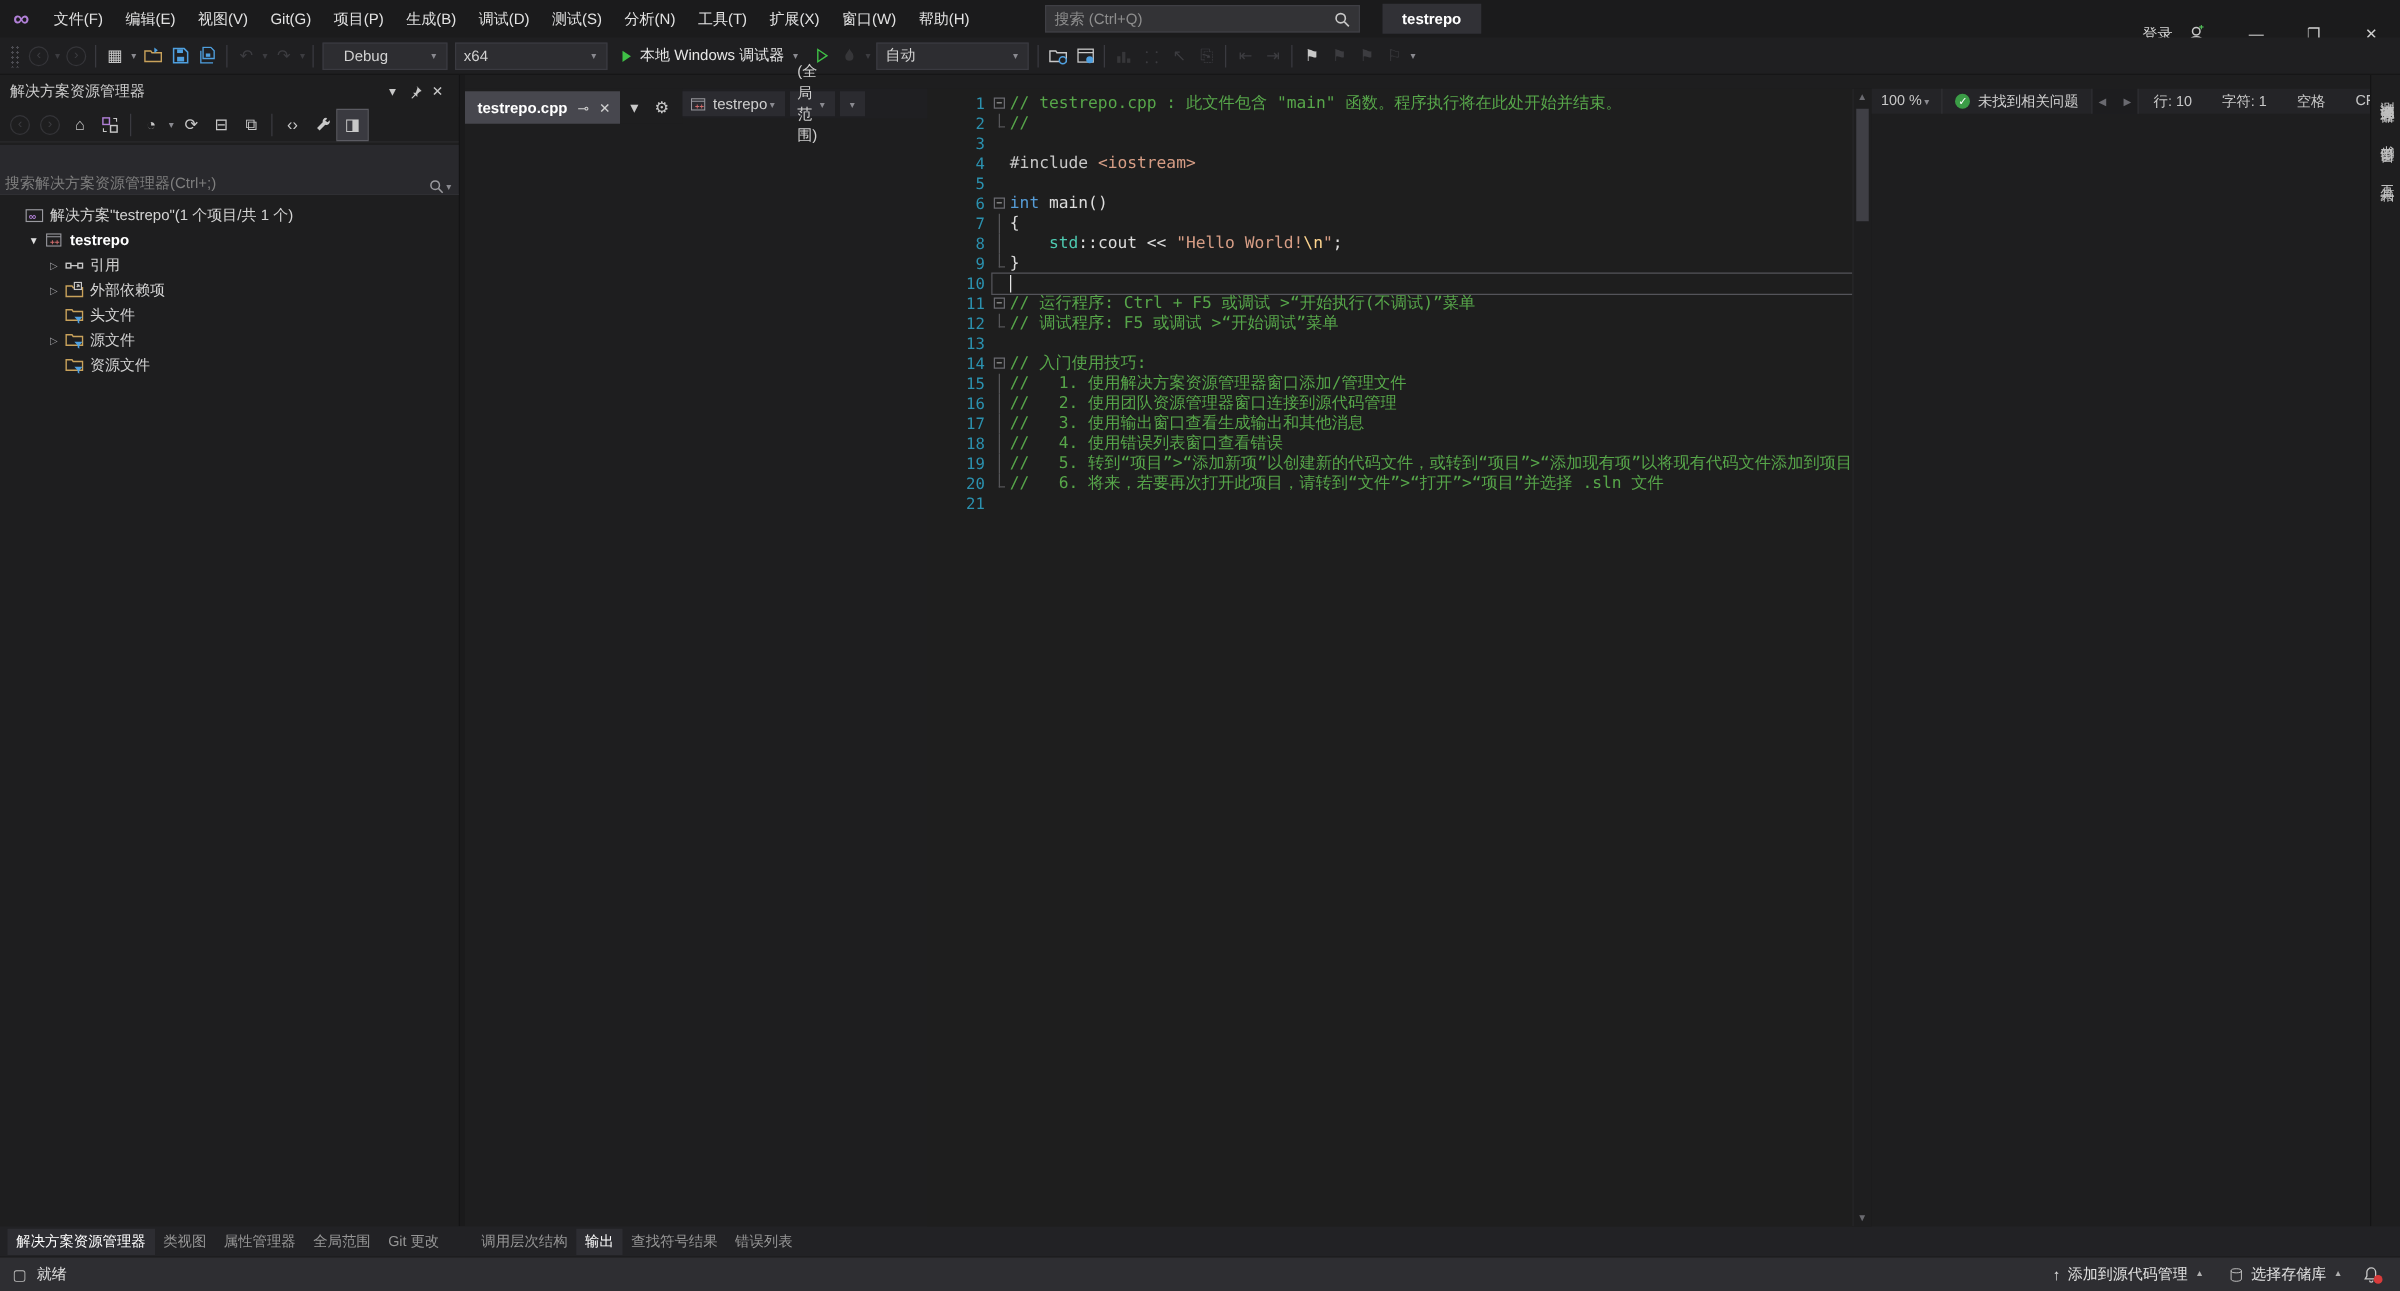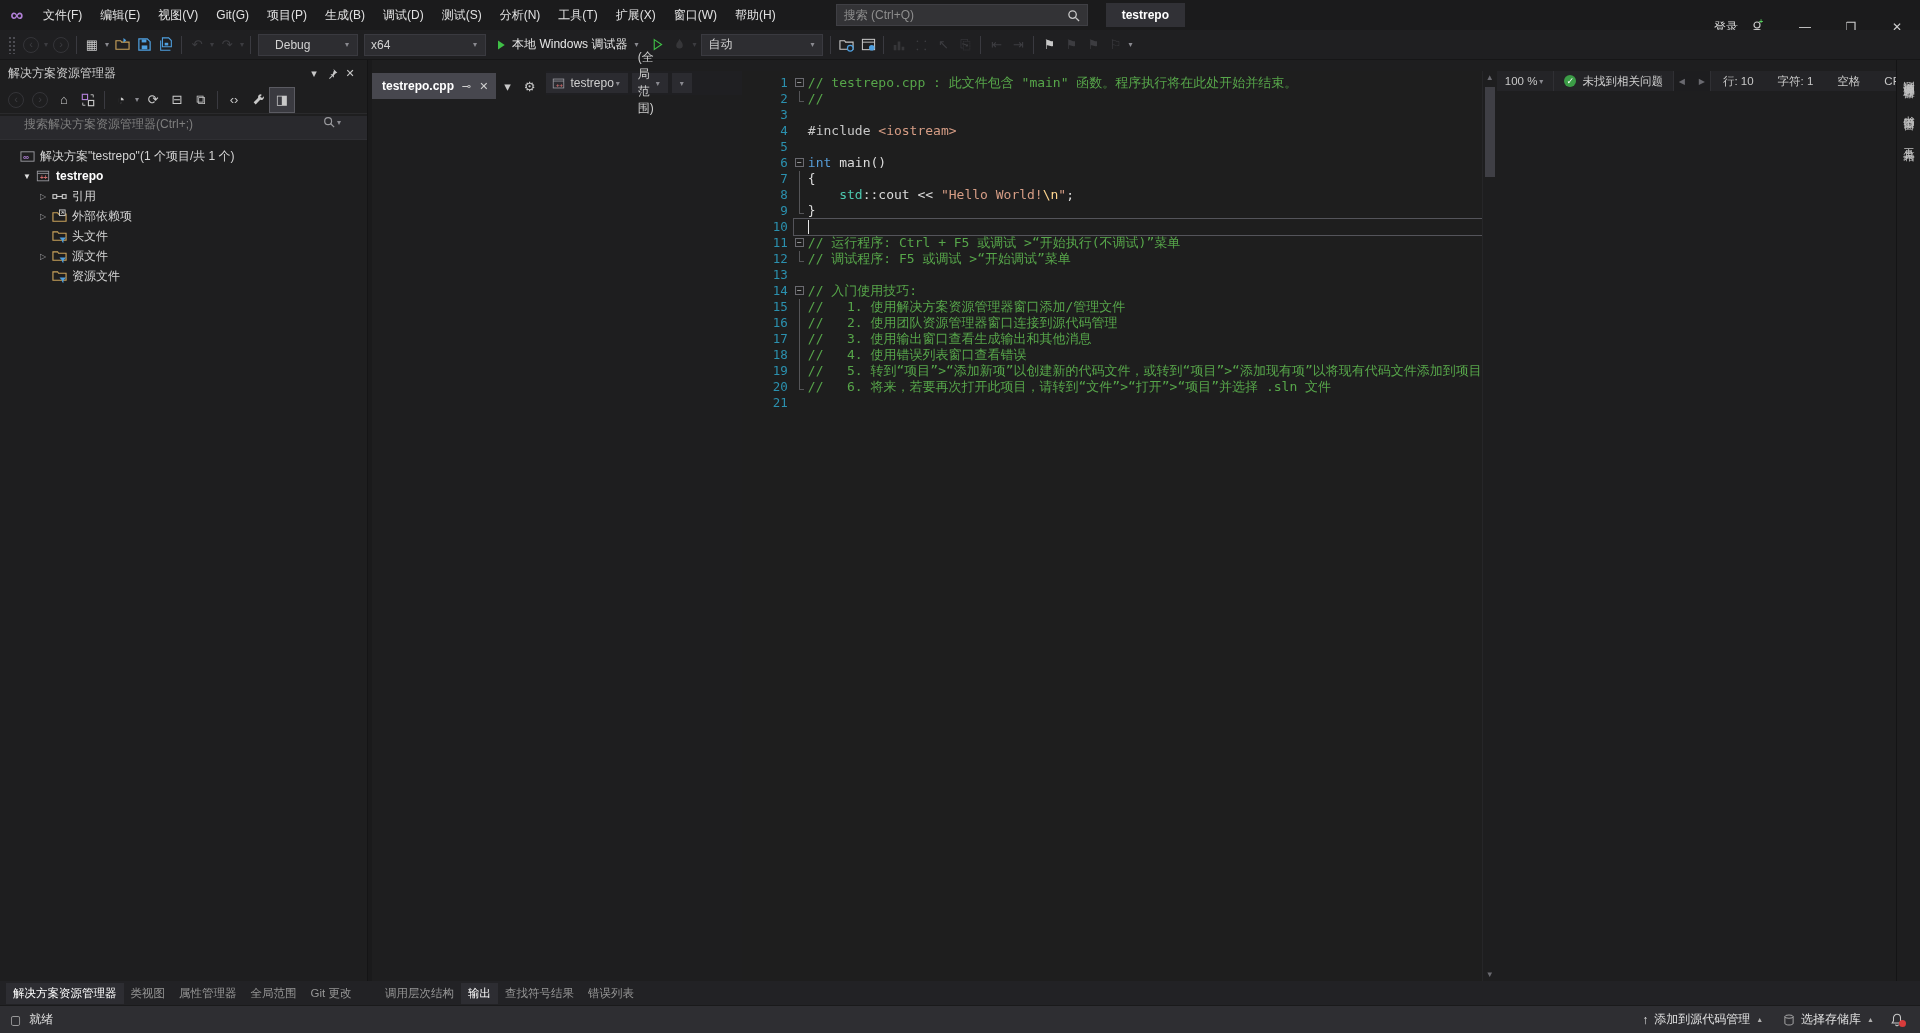--- a/index.html
+++ b/index.html
@@ -46,21 +46,21 @@
   .runbtn .lbl { margin:0 5px; white-space:nowrap; }
 
   
   .main { flex:1; display:flex; min-height:0; }
   .left-panel { width:368px; background:#1e1e1f; display:flex; flex-direction:column; border-right:1px solid #141415; }
   .lp-title { height:26px; display:flex; align-items:center; padding:0 8px; color:#cccccc; background:#1e1e1f; }
   .lp-title .t { flex:1; }
   .lp-title .icx { min-width:18px; height:18px; font-size:11px; }
   .lp-toolbar { height:28px; display:flex; align-items:center; padding:0 4px; border-bottom:1px solid #2a2a2c; }
   .lp-toolbar .icx { min-width:24px; }
-  .lp-search { height:24px; margin:2px 0; background:#29292d; display:flex; align-items:flex-start; padding:0 24px;
+  .lp-search { height:40px; margin:2px 0; background:#29292d; display:flex; align-items:flex-end; padding:0 4px;
     border-bottom:1px solid #2f2f33; }
   .lp-search .ph { color:#7e7e7e; flex:1; }
   .tree { flex:1; overflow:hidden; padding-top:4px; }
   .trow { height:20px; display:flex; align-items:center; white-space:nowrap; cursor:default; }
   .trow .arrow { width:14px; text-align:center; font-size:8px; color:#9a9a9e; flex:0 0 auto; }
   .trow .arrow.exp { color:#e0e0e0; }
   .trow .ticon { width:18px; display:inline-flex; justify-content:center; flex:0 0 auto; }
   .trow .tl { margin-left:4px; color:#d4d4d4; }
   .trow .tl.b { font-weight:bold; color:#ffffff; }
 

